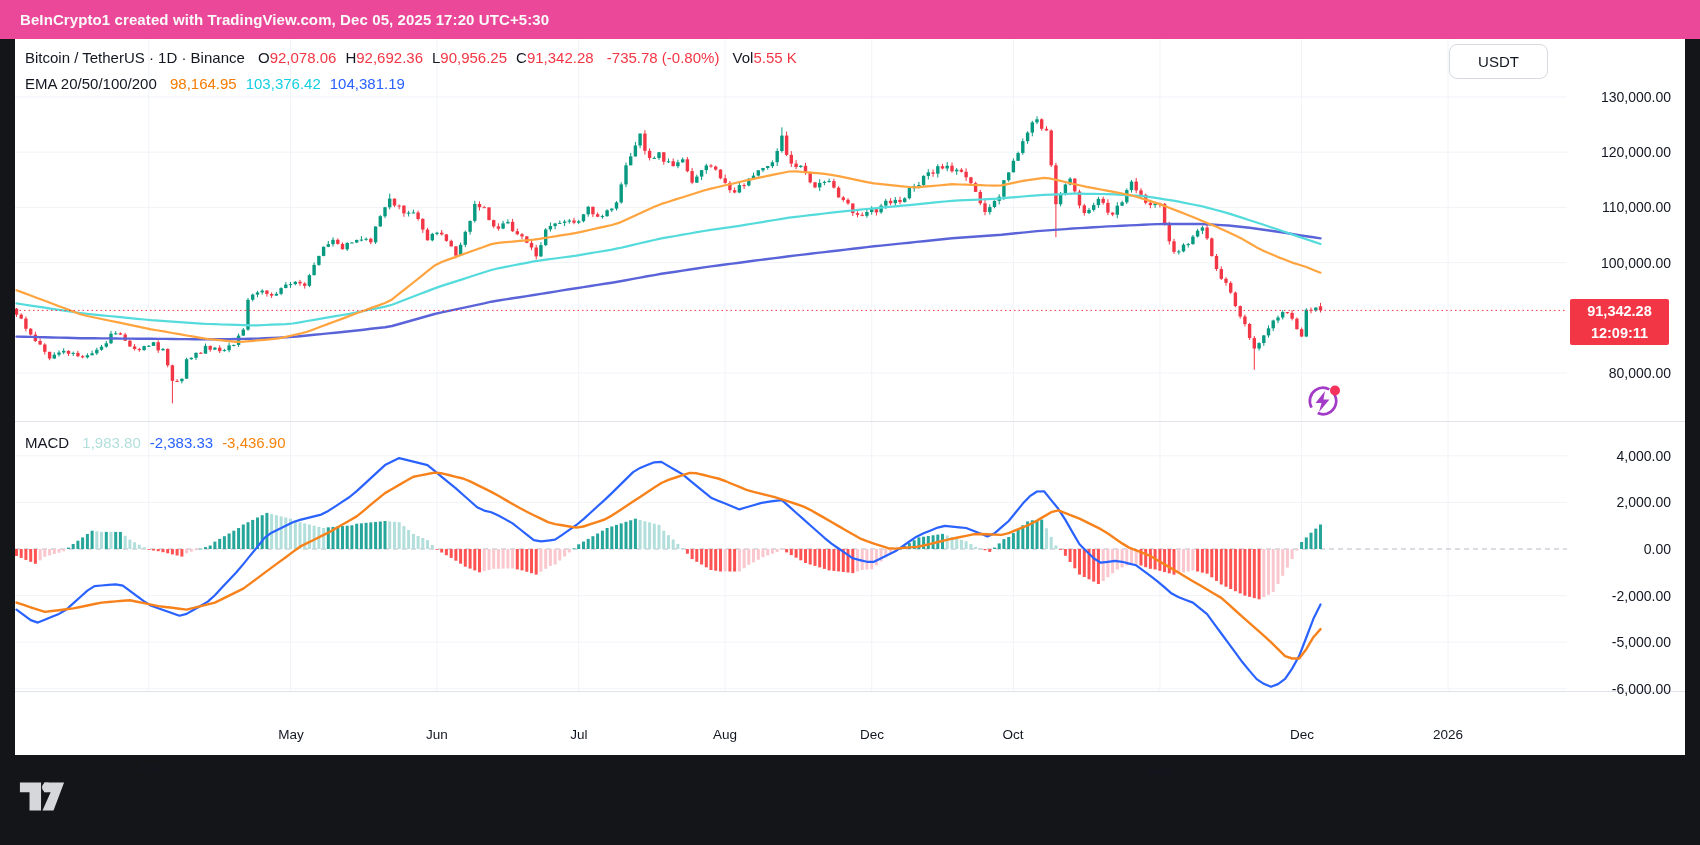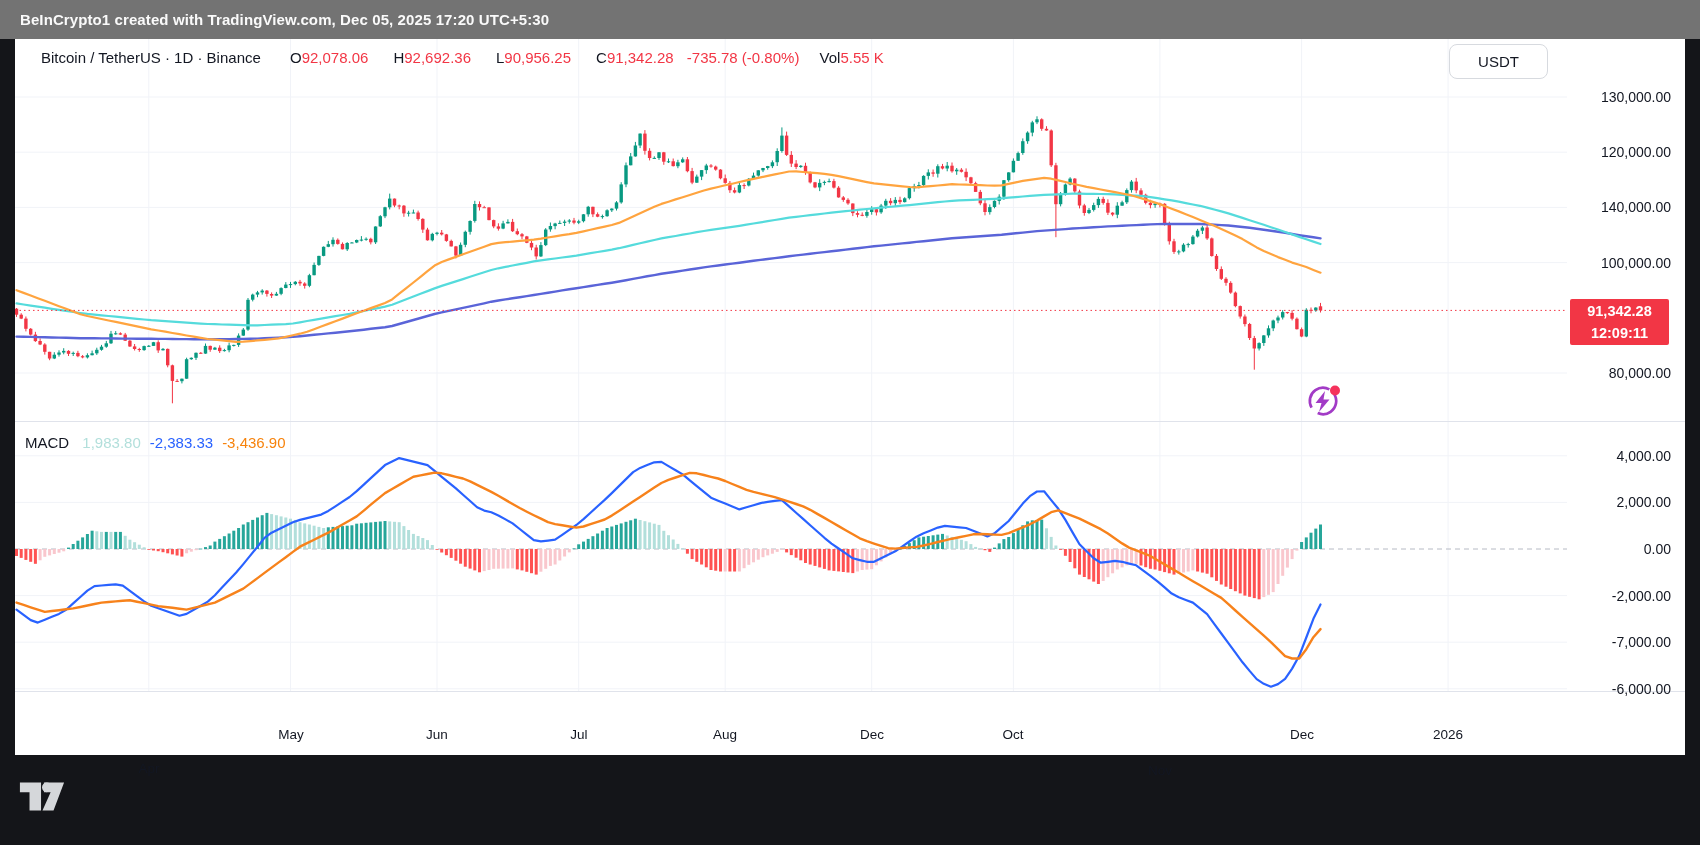--- a/index.html
+++ b/index.html
@@ -1,22 +1,22 @@
 <!DOCTYPE html>
 <html><head>
 <meta charset="utf-8">
 <style>
   html,body{margin:0;padding:0;width:1700px;height:845px;overflow:hidden;background:#141519;
             font-family:"Liberation Sans","DejaVu Sans",sans-serif;}
-  #topbar{position:absolute;left:0;top:0;width:1700px;height:39px;background:#737373;}
+  #topbar{position:absolute;left:0;top:0;width:1700px;height:39px;background:#ec4899;}
   #topbar .t{position:absolute;left:20px;top:0;line-height:39px;color:#fafafa;font-size:15px;font-weight:600;letter-spacing:.1px;}
   #chart{position:absolute;left:15px;top:39px;width:1670px;height:716px;background:#ffffff;}
   #chart svg{position:absolute;left:0;top:0;}
   .hdr{position:absolute;left:10px;top:10px;font-size:15px;color:#131722;z-index:6;white-space:nowrap;}
-  .hdr .lbl{color:#131722;margin-left:16px;}
+  .hdr .lbl{color:#131722;}
   .hdr .red{color:#f23645;}
   .emarow{position:absolute;left:10px;top:36px;font-size:15px;color:#131722;z-index:6;white-space:nowrap;}
   .macdrow{position:absolute;left:10px;top:395px;font-size:15px;color:#131722;z-index:6;white-space:nowrap;}
   .vspan{margin-left:9px;}
   .axis-label{position:absolute;right:14px;height:18px;line-height:18px;font-size:14px;color:#131722;text-align:right;z-index:4;}
   .month-label{position:absolute;top:688px;width:56px;text-align:center;font-size:13.5px;color:#131722;z-index:4;}
   #usdt{position:absolute;left:1434px;top:5px;width:97px;height:33px;background:#fff;border:1px solid #d7dadf;
         border-radius:8px;font-size:15px;color:#131722;text-align:center;line-height:33px;z-index:7;cursor:pointer;}
   #badge{position:absolute;left:1555px;top:260px;width:99px;height:46px;background:#f23645;border-radius:2px;
          color:#fff;font-weight:700;font-size:14.5px;text-align:center;z-index:7;}
@@ -897,41 +897,45 @@
       <line x1="0" y1="652.5" x2="1670" y2="652.5" stroke="#e0e3eb" stroke-width="1"></line>
     </svg>
 
   <div class="hdr">
     <span class="lbl">Bitcoin / TetherUS · 1D · Binance</span>
     <span id="ohlc-fields"><span class="vspan"><span class="lbl">O</span><span style="color:#f23645">92,078.06</span></span><span class="vspan"><span class="lbl">H</span><span style="color:#f23645">92,692.36</span></span><span class="vspan"><span class="lbl">L</span><span style="color:#f23645">90,956.25</span></span><span class="vspan"><span class="lbl">C</span><span style="color:#f23645">91,342.28</span></span></span>
     <span class="red vspan">-735.78 (-0.80%)</span>
     <span class="lbl vspan">Vol</span><span class="red">5.55 K</span>
   </div>
 
+  <div class="emarow">
+    <span class="lbl">EMA 20/50/100/200</span>
+    <span id="ema-values"><span class="vspan" style="color:#f57c00">98,164.95</span><span class="vspan" style="color:#13cfe0">103,376.42</span><span class="vspan" style="color:#2962ff">104,381.19</span></span>
+  </div>
 
   <div class="macdrow">
     <span class="lbl">MACD</span>
     <span id="macd-values"><span class="vspan" style="color:#b2dfdb">1,983.80</span><span class="vspan" style="color:#2962ff">-2,383.33</span><span class="vspan" style="color:#f7830c">-3,436.90</span></span>
   </div>
 
   <div id="usdt">USDT</div>
 
   <div id="price-axis">
       <div class="axis-label" style="top:49px;left:1540px;width:116px;">130,000.00</div>
       <div class="axis-label" style="top:104px;left:1540px;width:116px;">120,000.00</div>
-      <div class="axis-label" style="top:159px;left:1540px;width:116px;">140,000.00</div>
+      <div class="axis-label" style="top:159px;left:1540px;width:116px;">110,000.00</div>
       <div class="axis-label" style="top:215px;left:1540px;width:116px;">100,000.00</div>
       <div class="axis-label" style="top:325px;left:1540px;width:116px;">80,000.00</div>
     </div>
   <div id="macd-axis">
       <div class="axis-label" style="top:408px;left:1540px;width:116px;">4,000.00</div>
       <div class="axis-label" style="top:454px;left:1540px;width:116px;">2,000.00</div>
       <div class="axis-label" style="top:501px;left:1540px;width:116px;">0.00</div>
       <div class="axis-label" style="top:548px;left:1540px;width:116px;">-2,000.00</div>
-      <div class="axis-label" style="top:594px;left:1540px;width:116px;">-7,000.00</div>
+      <div class="axis-label" style="top:594px;left:1540px;width:116px;">-5,000.00</div>
       <div class="axis-label" style="top:641px;left:1540px;width:116px;">-6,000.00</div>
     </div>
   <div id="time-axis">
       <div class="month-label" style="left:106px;margin-top:34px;">Apr</div>
       <div class="month-label" style="left:248px;">May</div>
       <div class="month-label" style="left:394px;">Jun</div>
       <div class="month-label" style="left:536px;">Jul</div>
       <div class="month-label" style="left:682px;">Aug</div>
       <div class="month-label" style="left:829px;">Dec</div>
       <div class="month-label" style="left:970px;">Oct</div>

